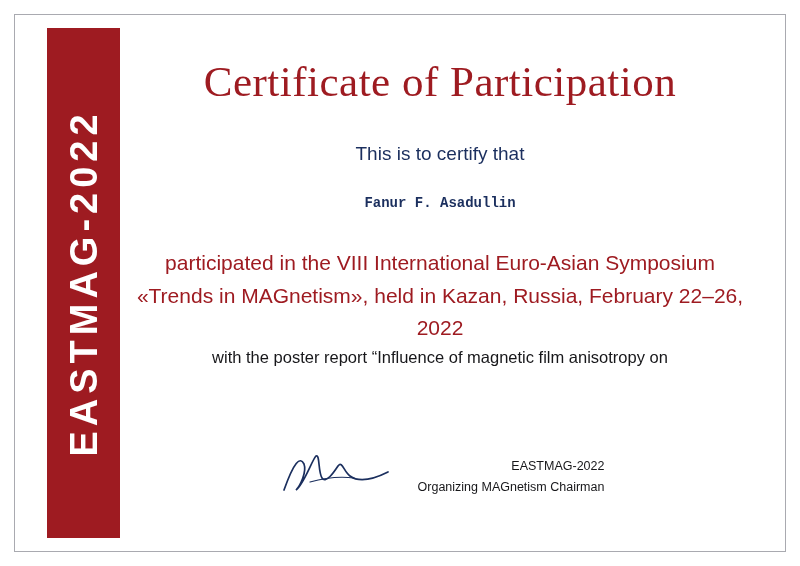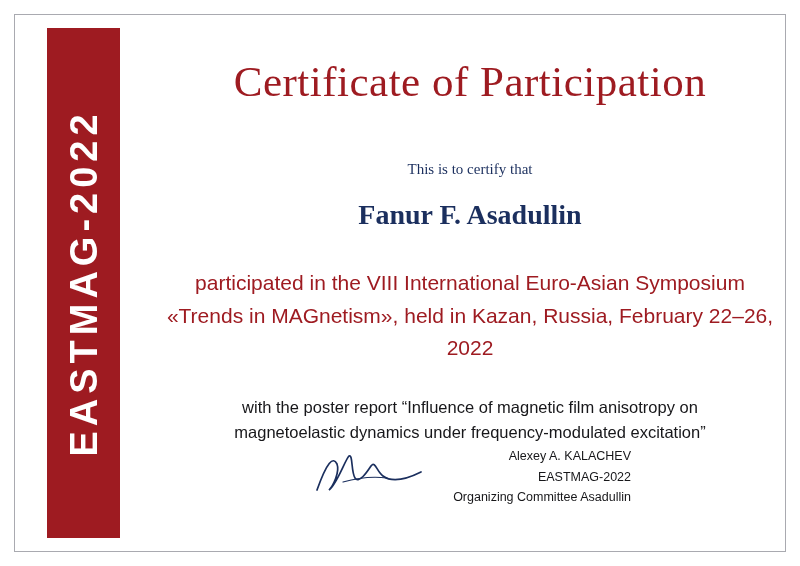--- a/index.html
+++ b/index.html
@@ -50,57 +50,56 @@
     transform-origin: center center;
     white-space: nowrap;
     color: #ffffff;
     font-size: 38px;
     font-weight: bold;
     letter-spacing: 5px;
     font-family: "Liberation Sans", sans-serif;
   }
   .content {
     position: absolute;
-    left: 156px;
+    left: 126px;
     top: 28px;
     width: 628px;
     height: 510px;
     text-align: center;
   }
   .title {
     margin-top: 30px;
     font-size: 43px;
     color: #9e1b21;
     font-family: "Liberation Serif", serif;
     font-weight: normal;
     letter-spacing: 0.5px;
     line-height: 1.1;
   }
   .subtitle {
-    margin-top: 56px;
-    font-size: 15px;
+    margin-top: 38px;
+    font-size: 19px;
     color: #1b2f5e;
-    font-family: Liberation Serif, serif;
+    font-family: Liberation Sans, sans-serif;
   }
   .recipient {
-    margin-top: 21px;
-    font-size: 28px;
+    margin-top: 30px;
+    font-size: 14px;
     font-weight: bold;
     color: #1b2f5e;
-    font-family: Liberation Serif, serif;
+    font-family: Liberation Mono, monospace;
   }
   .event {
     margin-top: 36px;
     font-size: 21px;
     color: #9e1b21;
     line-height: 1.55;
     font-family: "Liberation Sans", sans-serif;
   }
   .report {
-    margin-top: 30px;
     font-size: 16.5px;
     color: #17171a;
     line-height: 1.5;
     font-family: "Liberation Sans", sans-serif;
   }
   .footer {
     position: absolute;
     left: 0;
     right: 0;
     bottom: 26px;
@@ -153,35 +152,33 @@
 
     <div class="recipient">Fanur F. Asadullin</div>
 
     <div class="event">
       <div>participated in the VIII International Euro-Asian Symposium</div>
       <div>«Trends in MAGnetism», held in Kazan, Russia, February 22–26, 2022</div>
     </div>
 
     <div class="report">
       <div>with the poster report “Influence of magnetic film anisotropy on</div>
-      <div>magnetoelastic dynamics under frequency-modulated excitation”</div>
     </div>
 
     <div class="footer">
 
 
       <div class="sign-wrap">
         <svg width="120" height="70" viewBox="0 0 120 70" xmlns="http://www.w3.org/2000/svg">
           <path d="M8,48 C18,20 24,14 28,22 C31,30 24,44 20,48 C28,42 36,18 40,14 C44,12 42,30 46,36 C50,42 58,30 62,24 C66,18 68,30 74,34 C82,40 96,38 112,30" fill="none" stroke="#1b2f5e" stroke-width="1.7" stroke-linecap="round"></path>
           <path d="M34,40 C48,36 62,34 78,36" fill="none" stroke="#1b2f5e" stroke-width="1.2" stroke-linecap="round"></path>
         </svg>
       </div>
 
       <div class="signatory">
-        <div class="name">Alexey A. KALACHEV</div>
         <div>EASTMAG-2022</div>
-        <div>Organizing Committee Asadullin</div>
+        <div>Organizing MAGnetism Chairman</div>
       </div>
 
     </div>
 
   </div>
 </div>
 
 </body></html>

